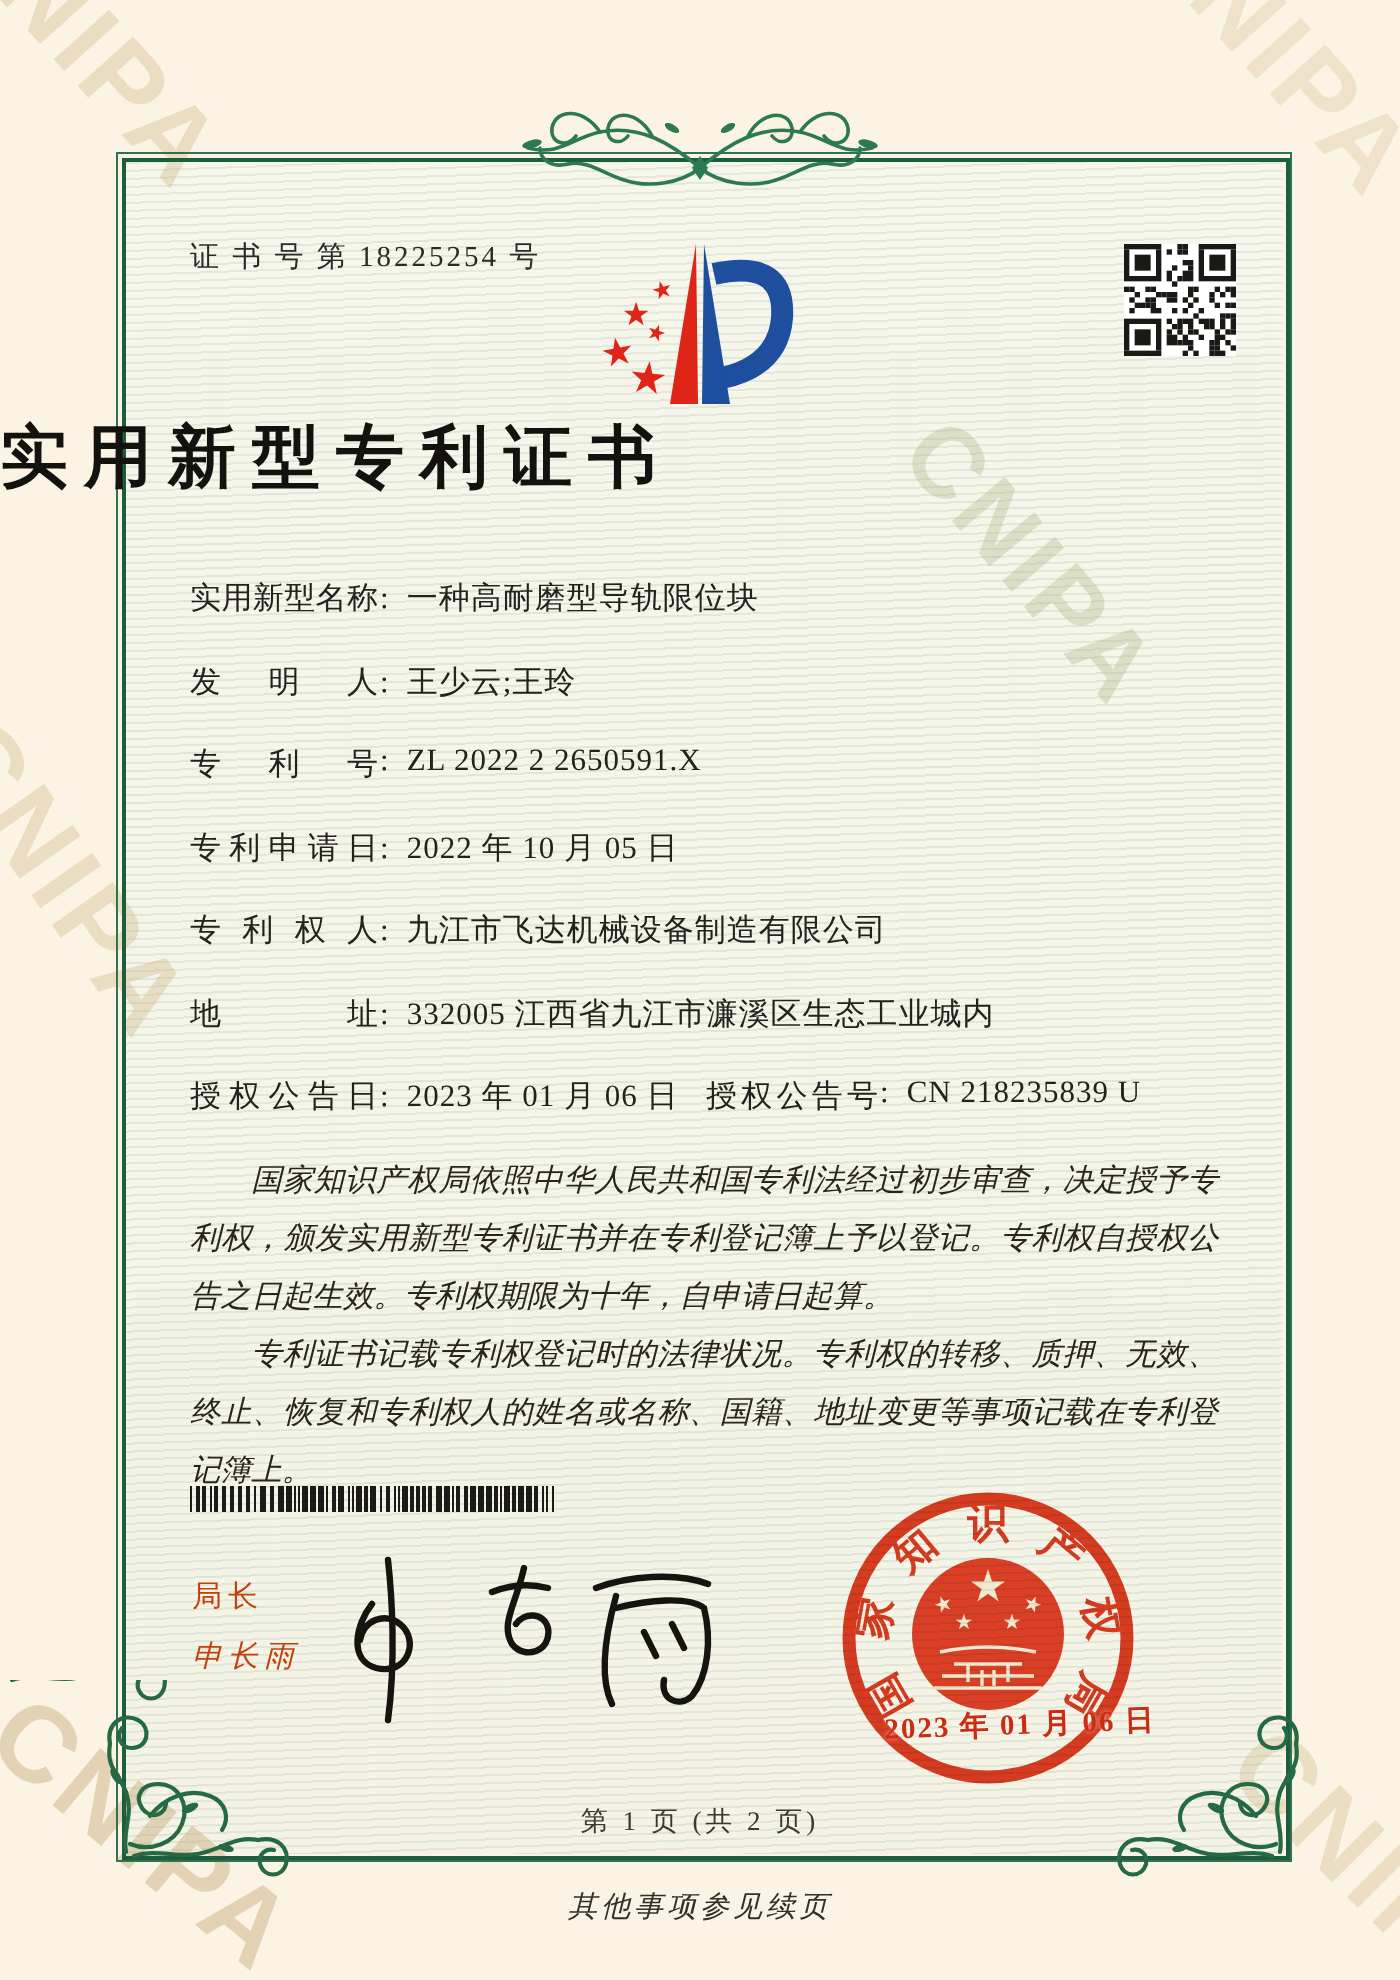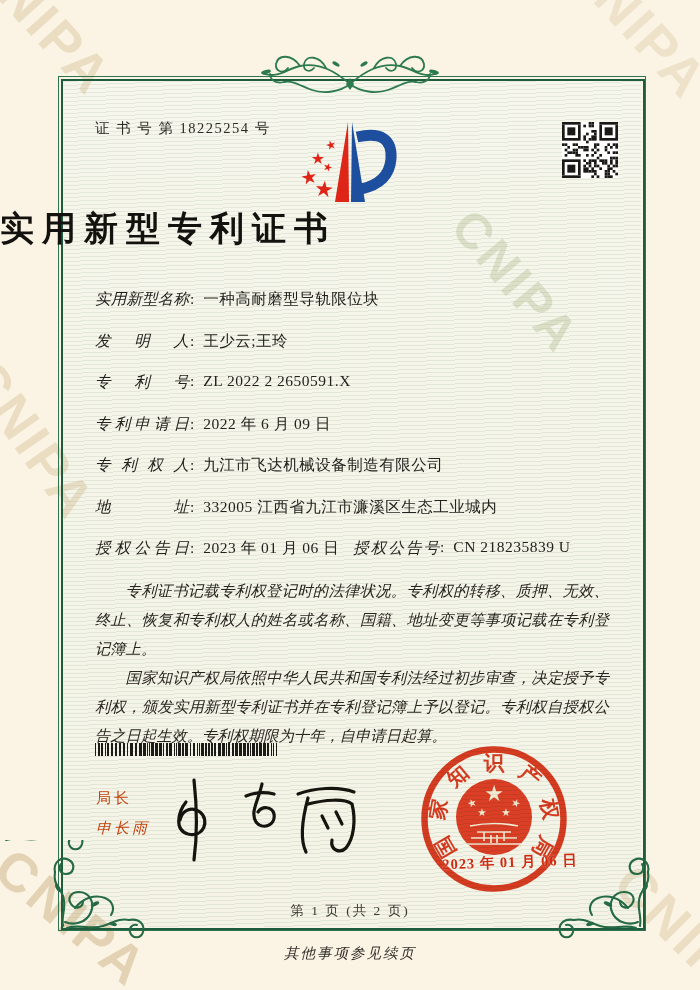--- a/index.html
+++ b/index.html
@@ -30,21 +30,21 @@
 
   
   .cert-no{position:absolute;left:95px;top:119px;z-index:3;font-size:14.5px;letter-spacing:1.5px;color:#2c2a26;}
   .logo{position:absolute;left:281px;top:105px;z-index:3;}
   .qr{position:absolute;left:562px;top:122px;z-index:3;}
   .title{position:absolute;left:0;top:206px;width:700px;text-align:left;z-index:3;
          font-size:34px;font-weight:bold;letter-spacing:8px;color:#14120e;}
 
   .fields{position:absolute;left:95px;top:289px;width:470px;z-index:3;font-size:15.5px;color:#24221e;}
   .frow{position:relative;height:21px;margin-bottom:20.5px;white-space:nowrap;}
-  .flabel{display:inline-block;width:94px;text-align:justify;text-align-last:justify;vertical-align:top;font-style:italic;}
+  .flabel{display:inline-block;width:94px;text-align:justify;text-align-last:justify;vertical-align:top;}
   .fcolon{display:inline-block;margin:0 9px 0 1px;}
   .fvalue{letter-spacing:0.5px;margin-top:32px;}
   .fpair2{position:absolute;left:258px;top:0;}
   .fpair2 .flabel{width:86px;}
 
   .legal{position:absolute;left:95px;top:576px;width:514px;z-index:3;
          font-size:15.3px;line-height:29px;color:#28251f;font-style:italic;text-align:justify;}
   .legal p{margin:0;text-indent:2em;}
 
   .barcode{position:absolute;left:95px;top:743px;z-index:3;}
@@ -268,37 +268,37 @@
     <div class="frow">
       <span class="flabel">实用新型名称</span><span class="fcolon">:</span><span class="fvalue">一种高耐磨型导轨限位块</span>
     </div>
     <div class="frow">
       <span class="flabel">发明人</span><span class="fcolon">:</span><span class="fvalue">王少云;王玲</span>
     </div>
     <div class="frow">
       <span class="flabel">专利号</span><span class="fcolon">:</span><span class="fvalue">ZL 2022 2 2650591.X</span>
     </div>
     <div class="frow">
-      <span class="flabel">专利申请日</span><span class="fcolon">:</span><span class="fvalue">2022 年 6 月 09 日</span>
+      <span class="flabel">专利申请日</span><span class="fcolon">:</span><span class="fvalue">2022 年 10 月 05 日</span>
     </div>
     <div class="frow">
       <span class="flabel">专利权人</span><span class="fcolon">:</span><span class="fvalue">九江市飞达机械设备制造有限公司</span>
     </div>
     <div class="frow">
       <span class="flabel">地址</span><span class="fcolon">:</span><span class="fvalue">332005 江西省九江市濂溪区生态工业城内</span>
     </div>
     <div class="frow">
       <span class="flabel">授权公告日</span><span class="fcolon">:</span><span class="fvalue">2023 年 01 月 06 日</span>
       <span class="fpair2"><span class="flabel">授权公告号</span><span class="fcolon">:</span><span class="fvalue">CN 218235839 U</span></span>
     </div>
   </div>
 
   <div class="legal">
+    <p>国家知识产权局依照中华人民共和国专利法经过初步审查，决定授予专利权，颁发实用新型专利证书并在专利登记簿上予以登记。专利权自授权公告之日起生效。专利权期限为十年，自申请日起算。</p>
     <p>专利证书记载专利权登记时的法律状况。专利权的转移、质押、无效、终止、恢复和专利权人的姓名或名称、国籍、地址变更等事项记载在专利登记簿上。</p>
-    <p>国家知识产权局依照中华人民共和国专利法经过初步审查，决定授予专利权，颁发实用新型专利证书并在专利登记簿上予以登记。专利权自授权公告之日起生效。专利权期限为十年，自申请日起算。</p>
   </div>
 
   <svg class="barcode" id="barcode-svg" width="186" height="13" viewBox="0 0 186 13">
     <g id="barcode-bars" fill="#1c1b18">
         <rect x="0" y="0" width="1" height="13"></rect>
         <rect x="3" y="0" width="2" height="13"></rect>
         <rect x="6" y="0" width="2" height="13"></rect>
         <rect x="10" y="0" width="1" height="13"></rect>
         <rect x="12" y="0" width="2" height="13"></rect>
         <rect x="16" y="0" width="2" height="13"></rect>

